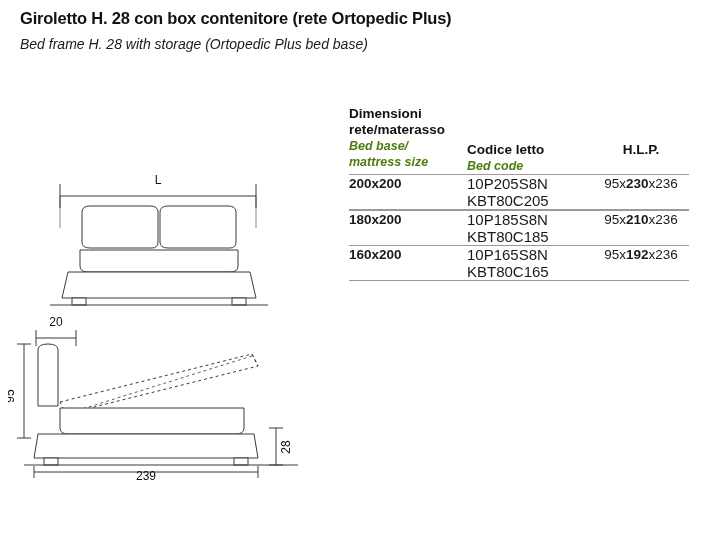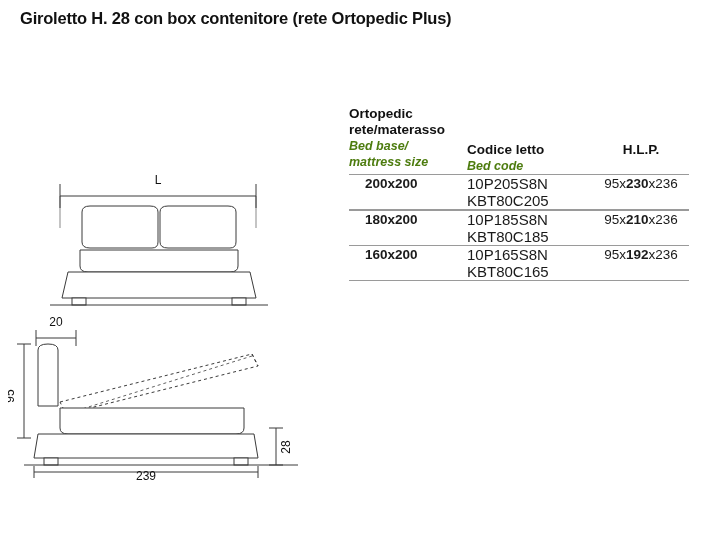--- a/index.html
+++ b/index.html
@@ -87,21 +87,20 @@
   }
   .row-cell {
     padding: 9px 0 9px 0;
     font-size: 13.5px;
     line-height: 17px;
   }
   .c-size {
     font-weight: bold;
     font-size: 13.5px;
     white-space: nowrap;
-    margin-left: 16px;
   }
   .c-code {
     font-size: 15px;
     line-height: 17px;
     white-space: nowrap;
   }
   .c-hlp {
     font-size: 13.5px;
     text-align: center;
     white-space: nowrap;
@@ -117,20 +116,21 @@
   }
   .draw svg { display: block; }
 </style>
 </head>
 <body>
 
 <div class="page">
 
   <div class="header">
     <div class="title-it">Giroletto H. 28 con box contenitore (rete Ortopedic Plus)</div>
+    <div class="title-en">Bed frame H. 28 with storage (Ortopedic Plus bed base)</div>
   </div>
 
   <div class="draw" style="left:20px; top:168px;">
     <svg width="300" height="160" viewBox="0 0 300 160">
       <g stroke="#3a3a3a" fill="none" stroke-width="1">
 
         <line x1="40" y1="28" x2="236" y2="28"></line>
         <line x1="40" y1="16" x2="40" y2="40"></line>
         <line x1="236" y1="16" x2="236" y2="40"></line>
       </g>
@@ -220,21 +220,21 @@
   <div class="table-wrap">
     <table class="spec">
       <colgroup>
         <col class="col1">
           <col class="col2">
           <col class="col3">
       </colgroup>
       <thead>
         <tr>
           <th class="th-cell">
-            <div class="th-line-b">Ortopedic</div>
+            <div class="th-line-b">Dimensioni</div>
             <div class="th-line-b">rete/materasso</div>
             <div class="th-line-i">Bed base/</div>
             <div class="th-line-i">mattress size</div>
           </th>
           <th class="th-cell">
             <div class="th-line-b" style="padding-top:36px;">Codice letto</div>
             <div class="th-line-i">Bed code</div>
           </th>
           <th class="th-cell th-center">
             <div class="th-line-b" style="padding-top:36px;">H.L.P.</div>

